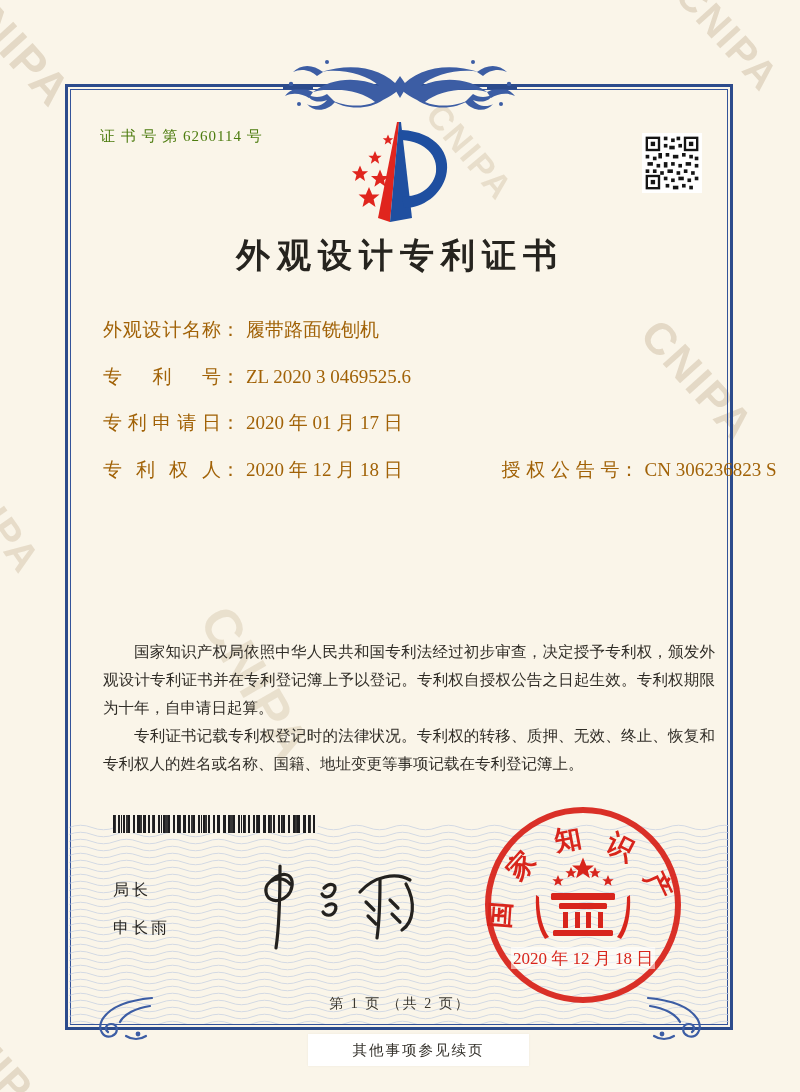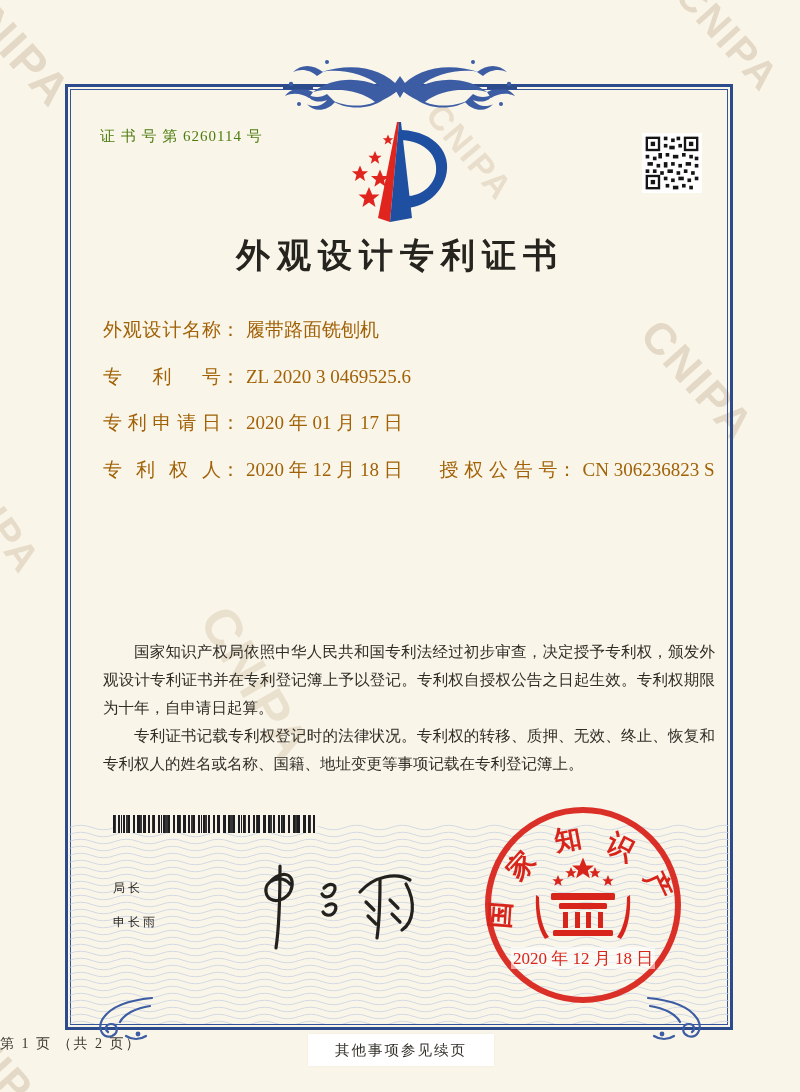--- a/index.html
+++ b/index.html
@@ -30,40 +30,40 @@
   .cert-no{position:absolute;left:100px;top:127px;font-size:15px;letter-spacing:1px;color:#4d7c0f;}
   .logo{position:absolute;left:338px;top:116px;width:120px;height:114px;}
   .qr{position:absolute;left:642px;top:133px;width:60px;height:60px;}
 
   .title{position:absolute;left:0;top:233px;width:800px;text-align:center;font-size:34px;font-weight:bold;letter-spacing:7px;color:#26241f;}
 
   .fields{position:absolute;left:103px;top:317px;width:620px;}
   .frow{height:46.5px;font-size:19px;color:#a16207;white-space:nowrap;}
   .flabel{display:inline-block;width:118px;text-align:justify;text-align-last:justify;vertical-align:top;}
   .fcolon{display:inline-block;margin-right:6px;}
-  .grant-no{display:inline-block;margin-left:32px;}
+  .grant-no{display:inline-block;margin-left:94px;}
 
   .bodytext{position:absolute;left:103px;top:638px;width:612px;font-size:15.5px;line-height:28px;text-align:justify;color:#302d27;}
   .bodytext p{margin:0;text-indent:2em;}
 
   .barcode{position:absolute;left:113px;top:815px;width:205px;height:18px;
     background:
       repeating-linear-gradient(90deg,#1d1d1f 0 2px,transparent 2px 5px),
       repeating-linear-gradient(90deg,#1d1d1f 0 1px,transparent 1px 8px),
       repeating-linear-gradient(90deg,rgba(20,20,22,.85) 0 3px,transparent 3px 13px);
     background-color:#f7f3ea;}
 
-  .signer{position:absolute;left:113px;top:880px;font-size:12px;color:#262421;letter-spacing:3px;}
+  .signer{position:absolute;left:113px;top:880px;font-size:16px;color:#262421;letter-spacing:3px;}
   .signer div{margin-bottom:17px;}
   .signature{position:absolute;left:238px;top:858px;width:200px;height:100px;}
 
   .seal{position:absolute;left:481px;top:803px;width:204px;height:204px;}
 
-  .page-num{position:absolute;left:0;top:995px;width:800px;font-size:14px;color:#3a372f;letter-spacing:2px;margin-top:40px;}
-  .cont-box{position:absolute;left:308px;top:1034px;width:186px;height:32px;background:#ffffff;text-align:center;line-height:32px;font-size:14.5px;color:#33302a;letter-spacing:2px;box-shadow:0 0 2px rgba(0,0,0,.06);}
+  .page-num{position:absolute;left:0;top:995px;width:800px;text-align:center;font-size:14px;color:#3a372f;letter-spacing:2px;}
+  .cont-box{position:absolute;left:308px;top:1034px;width:221px;height:32px;background:#ffffff;text-align:center;line-height:32px;font-size:14.5px;color:#33302a;letter-spacing:2px;box-shadow:0 0 2px rgba(0,0,0,.06);}
 </style>
 </head>
 <body>
 
 <div id="page">
 
   <div class="wm wm1">CNIPA</div>
   <div class="wm wm2">CNIPA</div>
   <div class="wm wm3">CNIPA</div>
   <div class="wm wm4">CNIPA</div>

